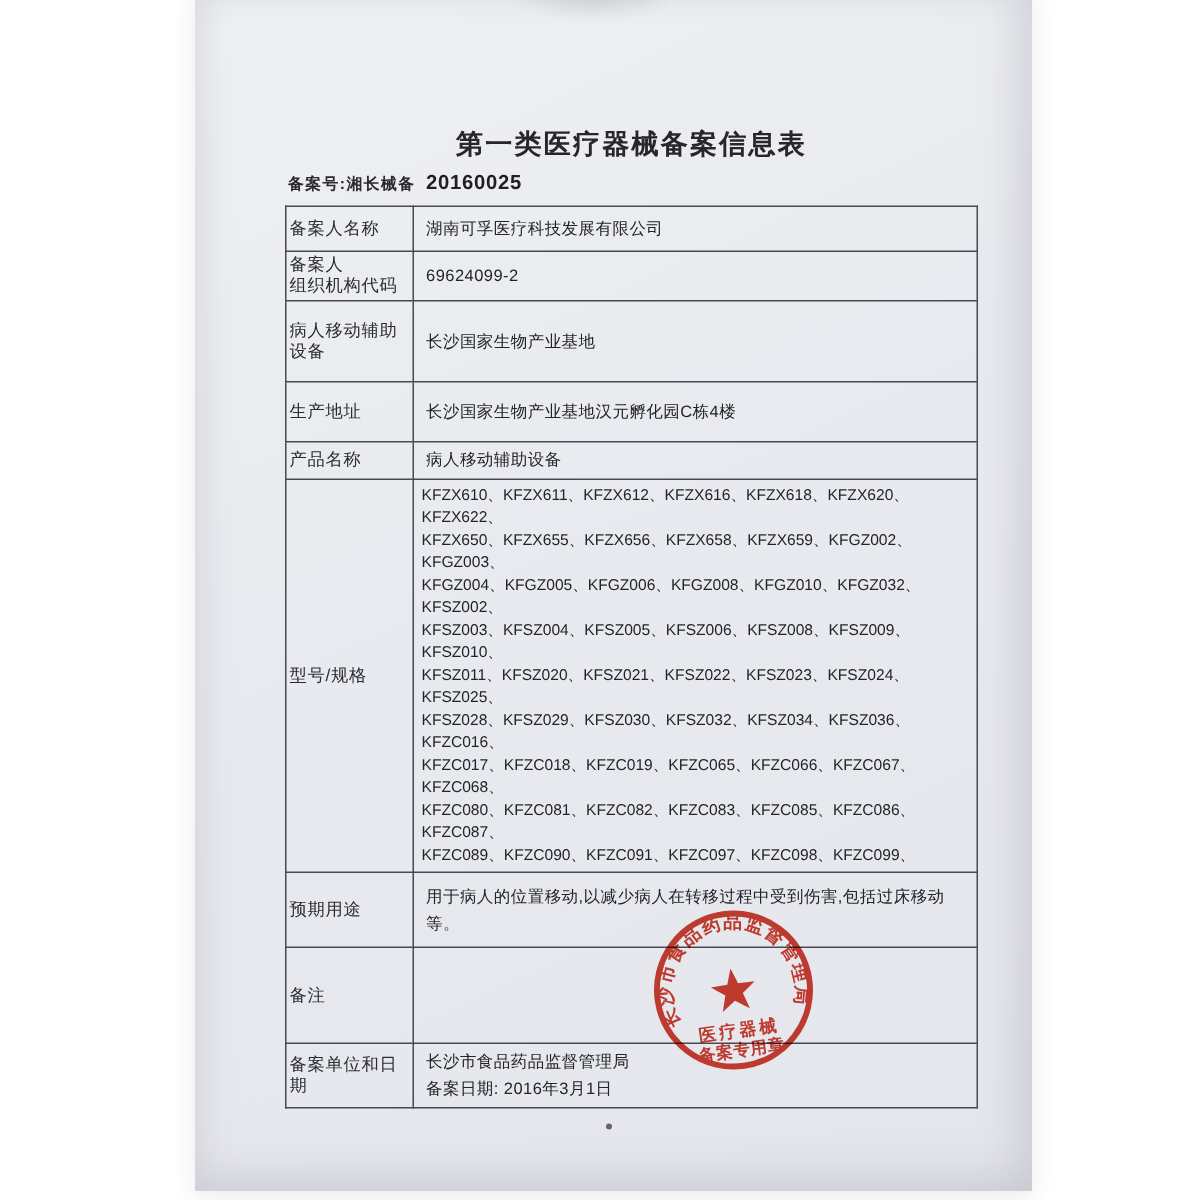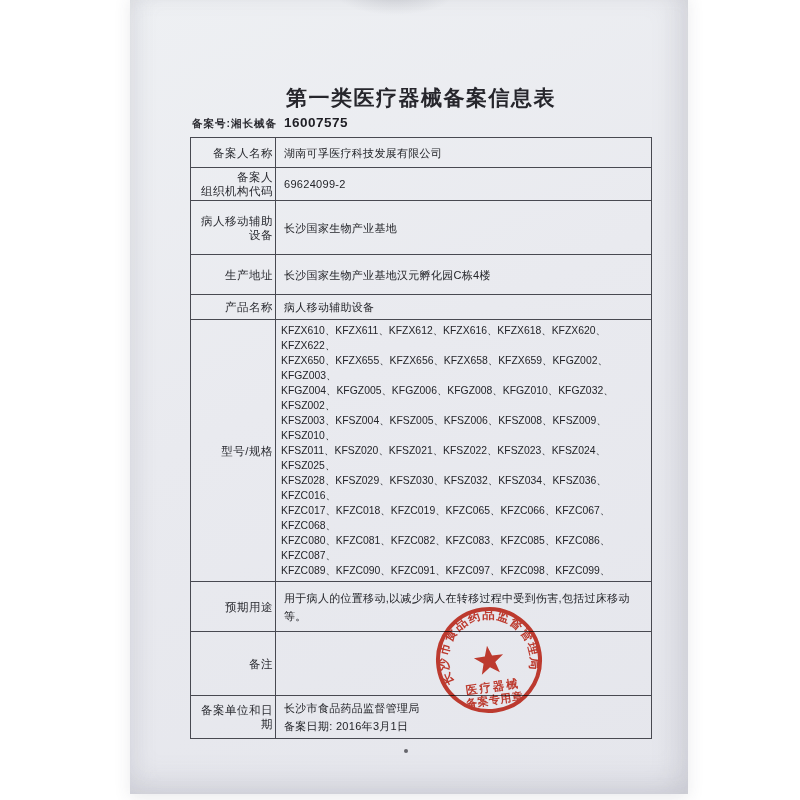--- a/index.html
+++ b/index.html
@@ -16,33 +16,33 @@
       inset 0 -16px 26px rgba(128,130,145,.12),
       inset 10px 0 20px rgba(150,152,165,.08),
       0 4px 16px rgba(60,60,75,.10);
   }
   .crease{
     position:absolute;left:195px;top:0;width:140px;height:30px;
     background:radial-gradient(ellipse 60% 100% at 50% 0%,rgba(96,98,112,.20),transparent 70%);
   }
   .title{
     position:absolute;left:60px;top:90px;width:462px;margin:0;
-    text-align:center;font-size:21px;font-weight:700;color:#26262c;
+    text-align:center;font-size:18px;font-weight:700;color:#26262c;
     letter-spacing:1.5px;
   }
   .record-no{position:absolute;left:62px;top:119px;white-space:nowrap;}
   .rn-label{font-size:10.5px;font-weight:700;color:#2a2a30;letter-spacing:1px;text-align:center;}
   .rn-value{font-size:13.5px;font-weight:700;color:#1e1e24;margin-left:7px;letter-spacing:.5px;}
   .form-table{
     position:absolute;left:60px;top:143px;width:462px;
     border-collapse:collapse;table-layout:fixed;
   }
   .form-table td{border:1.6px solid #484951;vertical-align:middle;}
   .label-cell{
-    width:80px;text-align:right;font-size:11.5px;color:#2b2c32;
+    width:80px;text-align:left;font-size:11.5px;color:#2b2c32;
     white-space:pre-line;line-height:14px;padding:2px;letter-spacing:.5px;
   }
   .value-cell{
     font-size:11px;color:#232429;padding:3px 8px;
     white-space:pre-line;line-height:18px;letter-spacing:.3px;
   }
   tr:nth-child(1){height:30px}
   tr:nth-child(2){height:31px}
   tr:nth-child(3){height:54px}
   tr:nth-child(4){height:40px}
@@ -72,21 +72,21 @@
 </style>
 </head>
 <body>
 
 <div class="paper">
   <div class="crease"></div>
 
   <h1 class="title">第一类医疗器械备案信息表</h1>
 
   <div class="record-no">
-    <span class="rn-label">备案号:湘长械备</span><span class="rn-value">16007575</span>
+    <span class="rn-label">备案号:湘长械备</span><span class="rn-value">20160025</span>
   </div>
 
   <table class="form-table">
     <tbody>
         <tr>
           <td class="label-cell">备案人名称</td>
           <td class="value-cell">湖南可孚医疗科技发展有限公司</td>
         </tr>
         <tr>
           <td class="label-cell">备案人

